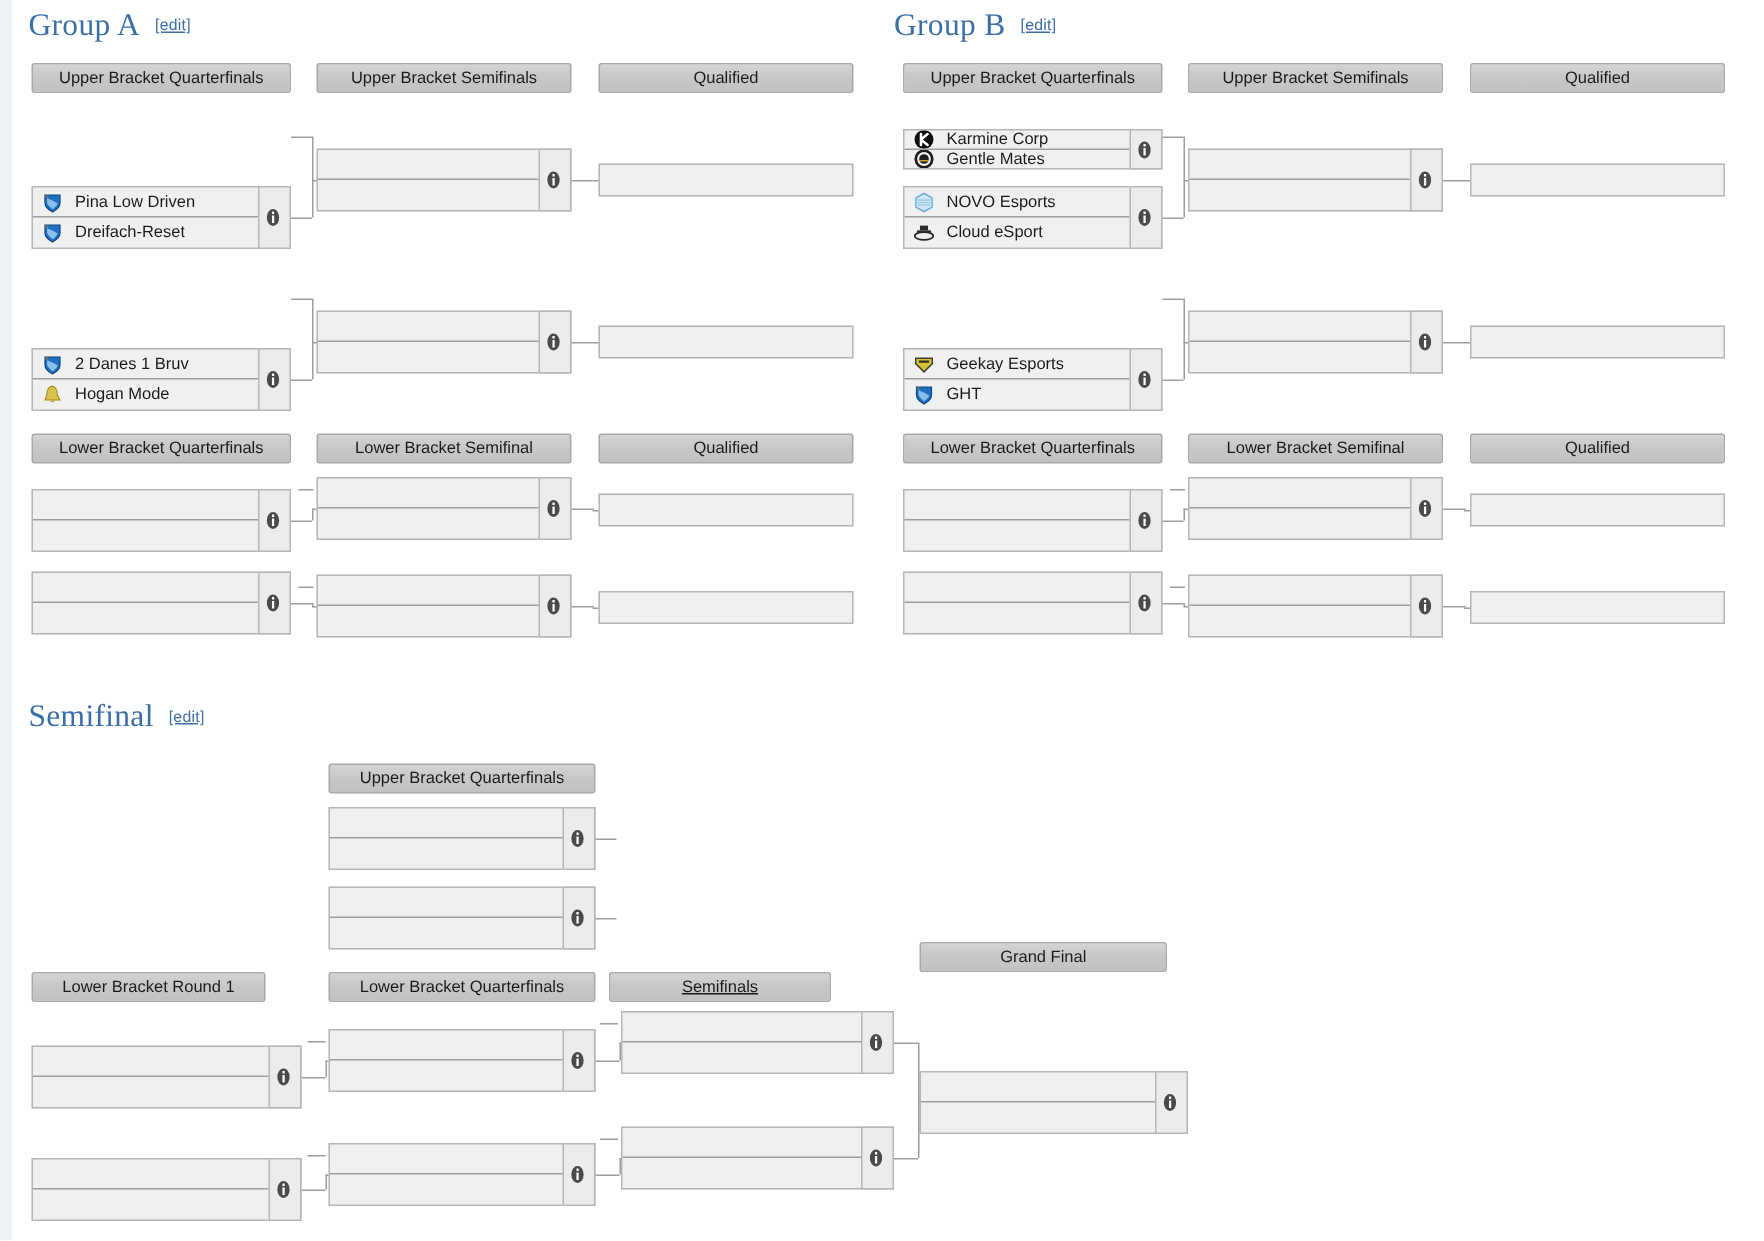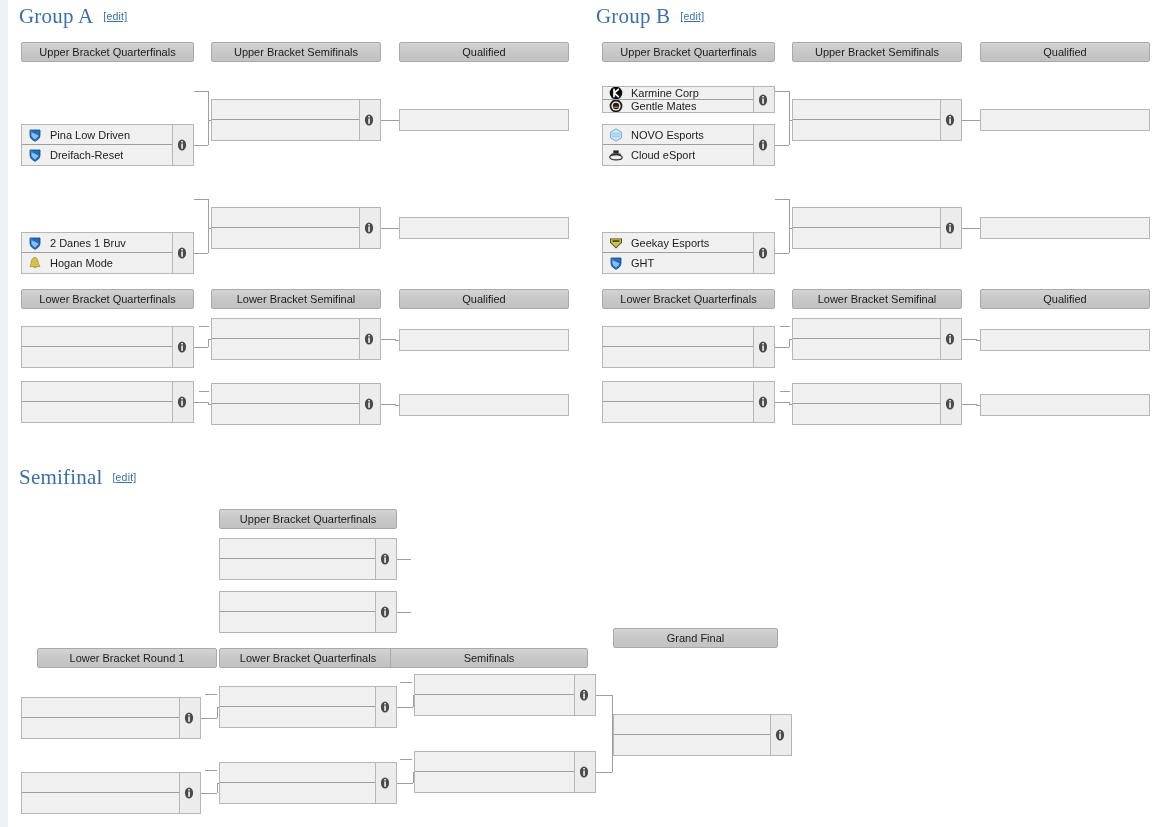--- a/index.html
+++ b/index.html
@@ -460,23 +460,23 @@
       </div>
       <div class="opp bottom">
         <span class="nm"></span>
       </div>
       <div class="scorecol"></div>
       <svg viewBox="0 0 9 12" class="infoicon">
         <ellipse cx="4.5" cy="6" rx="4.1" ry="5.6" fill="#4a4a4a"></ellipse>
         <path d="M3.8 2 h1.5 v1.6 h-1.5 Z M3.8 4.6 h1.5 v5.1 h-1.5 Z" fill="#ffffff"></path>
       </svg>
     </div>
-    <div class="round-hdr" style="left: 37px; top: 648px; width: 180px;">Lower Bracket Round 1</div>
+    <div class="round-hdr" style="left: 21px; top: 648px; width: 156px;">Lower Bracket Round 1</div>
     <div class="round-hdr" style="left: 219px; top: 648px; width: 178px;">Lower Bracket Quarterfinals</div>
-    <div class="round-hdr" style="left: 390px; top: 648px; width: 198px;">Semifinals</div>
+    <div class="round-hdr" style="left: 406px; top: 648px; width: 148px; text-decoration: underline;">Semifinals</div>
     <div class="round-hdr" style="left: 613px; top: 628px; width: 165px;">Grand Final</div>
     <div class="match" style="left: 21px; top: 697px; width: 180px; height: 42px;">
       <div class="opp top">
         <span class="nm"></span>
       </div>
       <div class="opp bottom">
         <span class="nm"></span>
       </div>
       <div class="scorecol"></div>
       <svg viewBox="0 0 9 12" class="infoicon">

